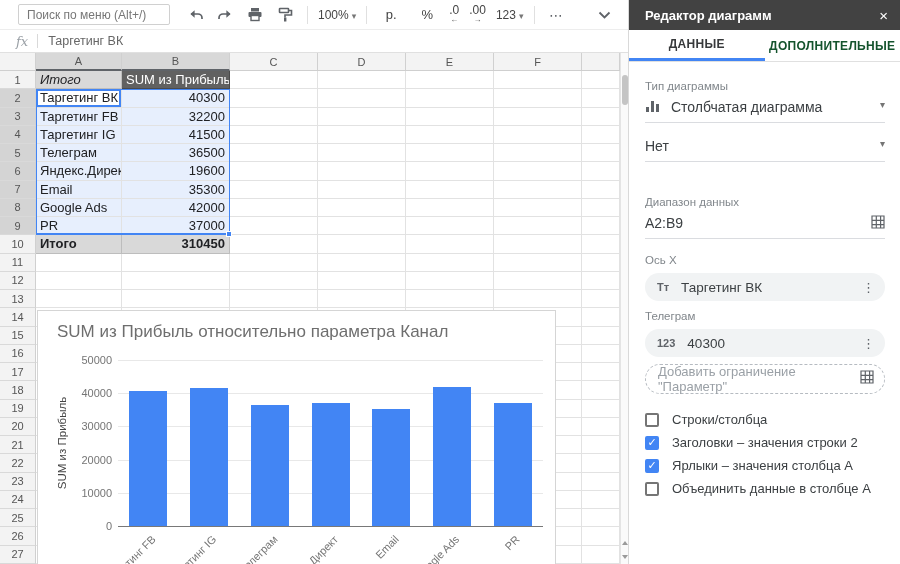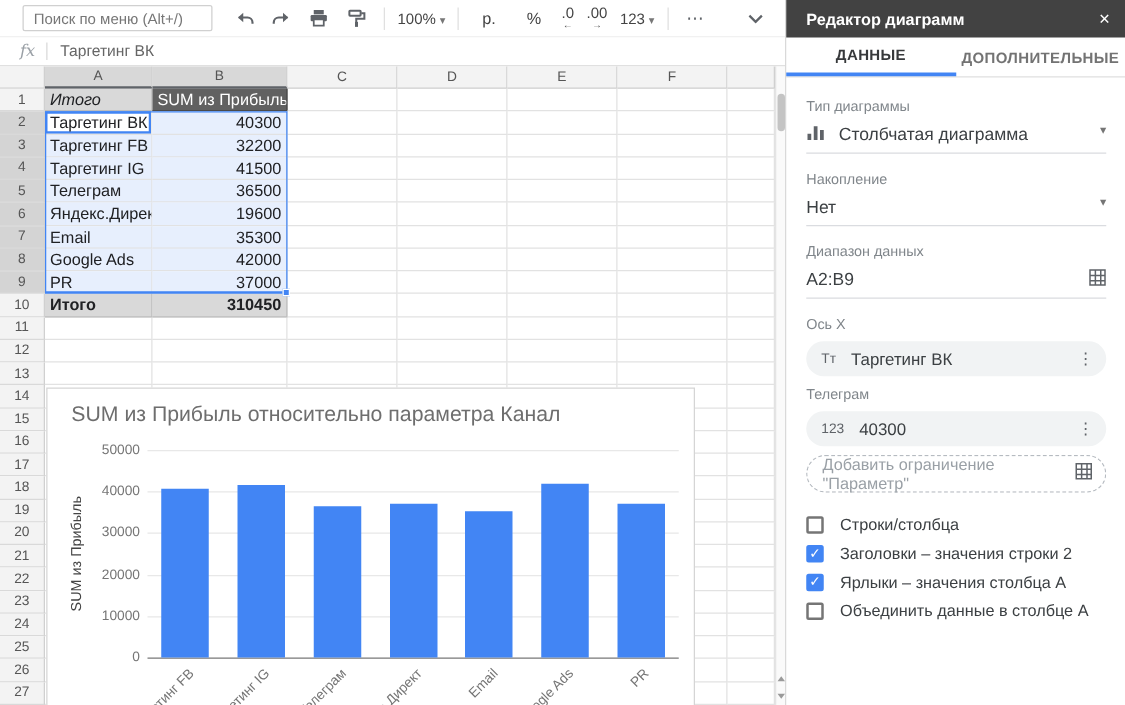--- a/index.html
+++ b/index.html
@@ -86,33 +86,33 @@
            border-left:1px solid #d9d9d9; }
   .panel-header { position:absolute; left:0; top:0; width:100%; height:30px; background:#424242;
                   display:flex; align-items:center; }
   .panel-title { color:#fff; font-size:13px; font-weight:bold; margin-left:16px; }
   .panel-close { margin-left:auto; margin-right:12px; color:#fff; font-size:15px; line-height:15px; cursor:pointer; }
   .panel-tabs { position:absolute; left:0; top:30px; width:100%; height:32px; border-bottom:1px solid #e0e0e0;
                 display:flex; }
   .ptab { width:50%; display:flex; align-items:center; justify-content:center; font-size:12px; font-weight:bold;
           letter-spacing:.3px; cursor:pointer; }
   .ptab.active { color:#37393b; border-bottom:3px solid #4285f4; }
-  .ptab.inactive { color:#737373;text-align:center; }
+  .ptab.inactive { color:#14532d;text-align:center; }
   .psec { position:absolute; left:16px; width:240px; }
   .plabel { font-size:11.5px; color:#80868b; margin-bottom:7px; }
   .prow { display:flex; align-items:flex-start; height:24px; border-bottom:1px solid #dadce0; padding-bottom:20px;
           cursor:pointer; }
   .prow .pval { font-size:14px; color:#3c4043; }
   .prow .caret { margin-left:auto; font-size:10px; color:#757575; }
   .prow .caret::after { content:"▾"; }
   .ct-icon { margin-right:10px; display:flex; align-items:flex-end; }
   .grid-icon { margin-left:auto; }
   .chip { display:flex; align-items:center; height:28px; background:#f1f3f4; border-radius:14px; padding:0 10px 0 12px;
           cursor:pointer; }
-  .chip .chip-ic { font-size:11px; font-weight:normal; color:#5f6368; margin-right:12px; }
+  .chip .chip-ic { font-size:11px; font-weight:bold; color:#5f6368; margin-right:12px; }
   .chip .chip-val { font-size:13.5px; color:#3c4043; }
   .chip .dots { margin-left:auto; color:#5f6368; font-size:13px; }
   .chip.dashed { background:#fff; border:1px dashed #b6bbc1; border-radius:16px; height:30px; }
   .chip.dashed .chip-val { color:#9aa0a6; font-size:13px; }
   .chk-list { position:absolute; left:16px; top:408px; width:240px; display:flex; flex-direction:column; }
   .chk-row { display:flex; align-items:center; height:23px; cursor:pointer; }
   .chk-box { width:14px; height:14px; border:2px solid #757575; border-radius:2px; margin-right:13px;
              display:flex; align-items:center; justify-content:center; flex:none; }
   .chk-box.checked { background:#4285f4; border-color:#4285f4; color:#fff; font-size:11px; font-weight:bold; }
   .chk-label { font-size:13px; color:#3c4043; white-space:nowrap; }
@@ -537,21 +537,20 @@
               <rect x="6" y="2" width="3" height="11" fill="#5f6368"></rect>
               <rect x="11" y="5" width="3" height="8" fill="#5f6368"></rect>
             </svg>
         </span>
         <span class="pval">Столбчатая диаграмма</span>
         <span class="caret"></span>
       </div>
     </div>
 
     <div class="psec" style="top:138px">
-      <div class="plabel">Накопление</div>
       <div class="prow">
         <span class="pval">Нет</span>
         <span class="caret"></span>
       </div>
     </div>
 
     <div class="psec" style="top:196px">
       <div class="plabel">Диапазон данных</div>
       <div class="prow">
         <span class="pval">A2:B9</span>

